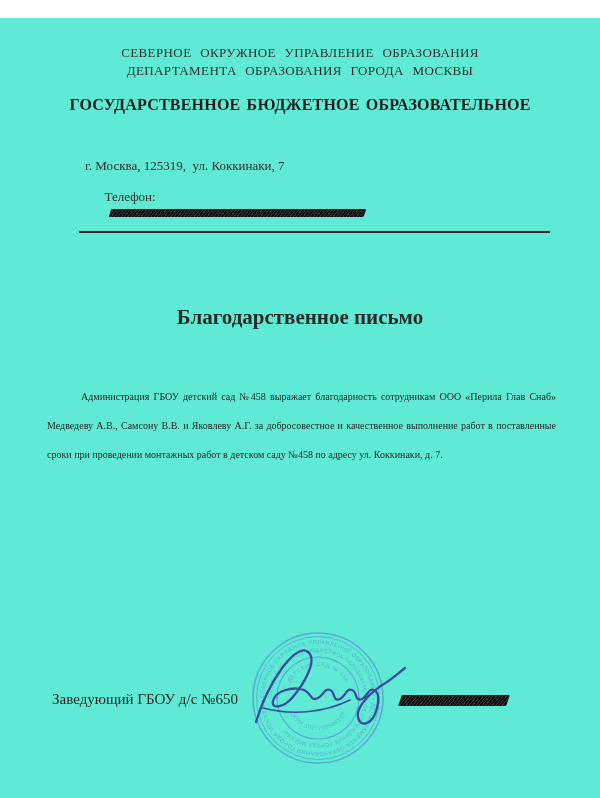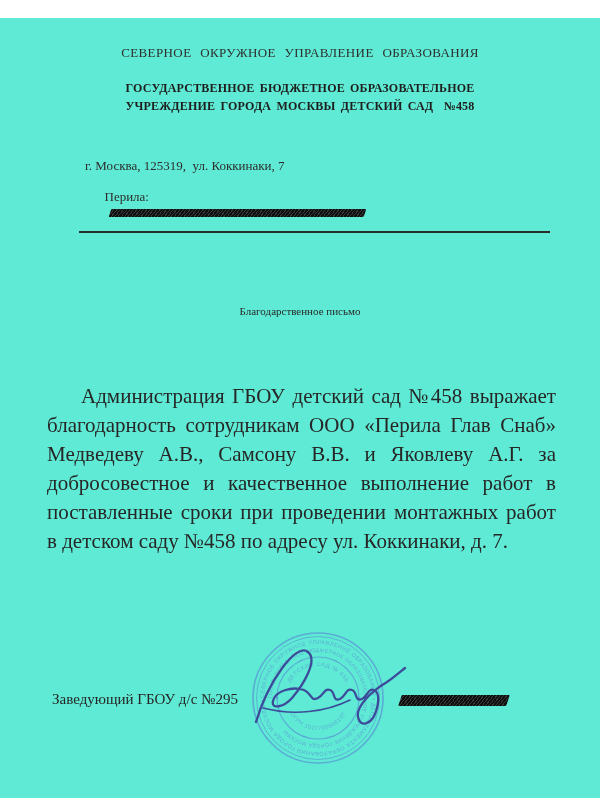--- a/index.html
+++ b/index.html
@@ -23,21 +23,21 @@
   .auth-line {
     font-size: 13px;
     line-height: 17.5px;
     letter-spacing: 0.4px;
     word-spacing: 5px;
     color: #2e2e2e;
   }
   .org-name {
     margin-top: 17px;
     font-weight: bold;
-    font-size: 12px;
+    font-size: 16px;
     line-height: 18.5px;
     letter-spacing: 0.2px;
     word-spacing: 2px;
     color: #1e1e1e;
   }
   .org-name div { white-space: pre-wrap; }
   
   .contacts {
     position: absolute;
     top: 140px; left: 85px; right: 30px;
@@ -59,30 +59,30 @@
     position: absolute;
     top: 213px; left: 79px;
     width: 471px; height: 2px;
     background: #2b2b2b;
   }
   
   .title {
     position: absolute;
     top: 287px; left: 0; right: 0;
     text-align: center;
-    font-size: 11px;
-    font-weight: normal;
+    font-size: 21px;
+    font-weight: bold;
     color: #2a2a2a;
   }
   
   .body-text {
     position: absolute;
     top: 364px; left: 47px;
     width: 509px;
-    font-size: 21px;
+    font-size: 10px;
     line-height: 29px;
     text-align: justify;
     text-indent: 34px;
     color: #262626;
   }
   
   .sig-label {
     position: absolute;
     top: 673px; left: 52px;
     font-size: 15px;
@@ -101,41 +101,41 @@
     margin: 0;
   }
 </style>
 </head>
 <body>
 
 <div class="page">
 
   <header class="letterhead">
     <div class="auth-line">СЕВЕРНОЕ ОКРУЖНОЕ УПРАВЛЕНИЕ ОБРАЗОВАНИЯ</div>
+    <div class="auth-line">ДЕПАРТАМЕНТА ОБРАЗОВАНИЯ ГОРОДА МОСКВЫ</div>
     <div class="org-name">
       <div>ГОСУДАРСТВЕННОЕ БЮДЖЕТНОЕ ОБРАЗОВАТЕЛЬНОЕ</div>
-      <div>УЧРЕЖДЕНИЕ ГОРОДА МОСКВЫ ДЕТСКИЙ САД  №458</div>
     </div>
   </header>
 
   <section class="contacts">
     <div class="line">г. Москва, 125319,  ул. Коккинаки, 7</div>
     <div class="line">
-      <span>Перила:</span>
+      <span>Телефон:</span>
       <span class="redact redact-phone"></span>
     </div>
   </section>
 
   <div class="rule"></div>
 
   <h1 class="title">Благодарственное письмо</h1>
 
   <p class="body-text">Администрация ГБОУ детский сад №458 выражает благодарность сотрудникам ООО «Перила Глав Снаб» Медведеву А.В., Самсону В.В. и Яковлеву А.Г. за добросовестное и качественное выполнение работ в поставленные сроки при проведении монтажных работ в детском саду №458 по адресу ул. Коккинаки, д. 7.</p>
 
-  <span class="sig-label">Заведующий ГБОУ д/с №295</span>
+  <span class="sig-label">Заведующий ГБОУ д/с №650</span>
 
   <div class="stamp-wrap">
     <svg width="170" height="148" viewBox="0 0 170 148">
       <defs>
         <path id="ring-outer" d="M 68,74 m -54,0 a 54,54 0 1,1 108,0 a 54,54 0 1,1 -108,0"></path>
         <path id="ring-inner" d="M 68,74 m -46,0 a 46,46 0 1,1 92,0 a 46,46 0 1,1 -92,0"></path>
         <path id="arc-top" d="M 36,74 a 32,32 0 0,1 64,0"></path>
         <path id="arc-bottom" d="M 36,74 a 32,32 0 0,0 64,0"></path>
       </defs>
 

